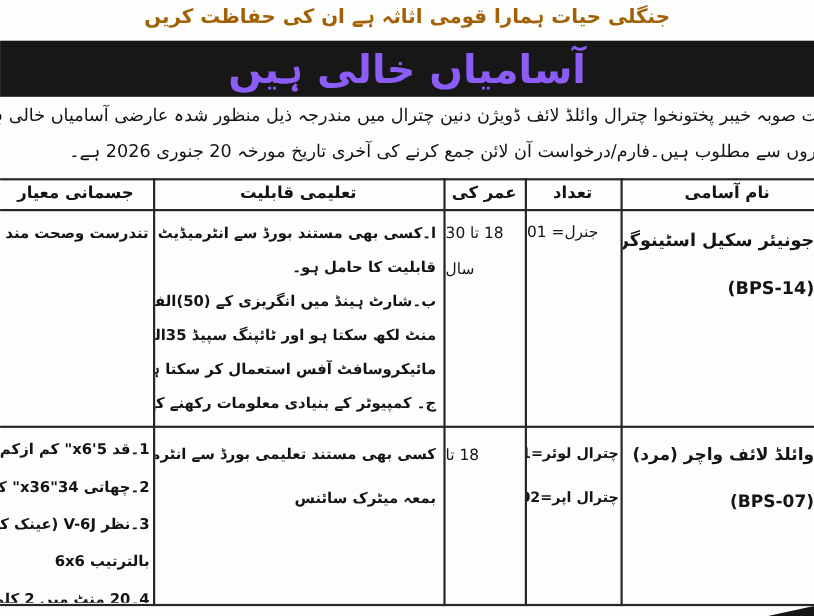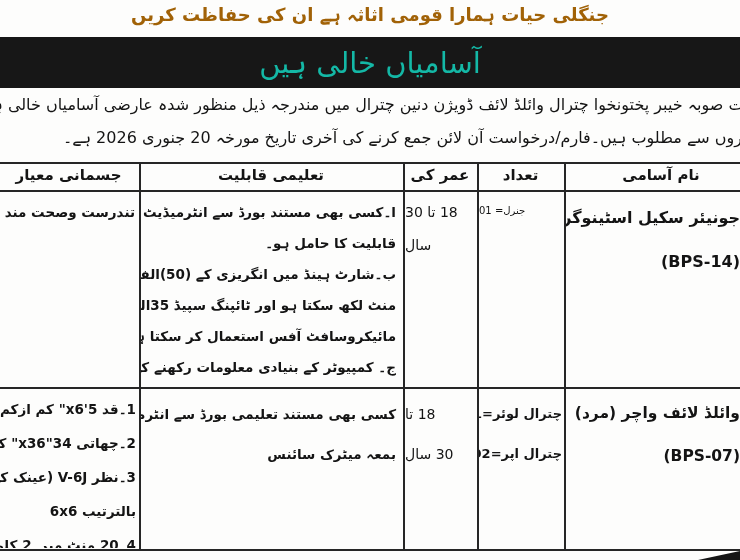--- a/index.html
+++ b/index.html
@@ -12,21 +12,21 @@
   .slogan{
     position:absolute;top:4px;left:0;right:0;text-align:center;
     font-size:18px;font-weight:bold;white-space:nowrap;color:#a16207;
   }
   
   .banner{
     position:absolute;top:37px;left:0;right:0;height:51px;background:#171717;
     display:flex;align-items:center;justify-content:center;
   }
   .banner span{
-    color:#14b8a6;font-size:29px;font-weight:normal;white-space:nowrap;
+    color:#8b5cf6;font-size:36px;font-weight:bold;white-space:nowrap;
   }
   
   .intro-line1{
     position:absolute;top:95px;right:-8px;white-space:nowrap;
     font-size:16px;direction:rtl;
   }
   .intro-line2{
     position:absolute;top:128px;right:-2px;white-space:nowrap;
     font-size:16px;direction:rtl;
   }
@@ -71,21 +71,21 @@
   <div class="cell hdr" style="left:566px;width:190px;top:161px;height:29px">نام آسامی</div>
   <div class="cell hdr" style="left:479px;width:83px;top:161px;height:29px">تعداد آسامی</div>
   <div class="cell hdr" style="left:405px;width:70px;top:161px;height:29px">عمر کی حد</div>
   <div class="cell hdr" style="left:141px;width:260px;top:161px;height:29px">تعلیمی قابلیت</div>
   <div class="cell hdr" style="left:0;width:137px;top:161px;height:29px">جسمانی معیار</div>
 
   <div class="cell c-right" style="left:566px;width:174px;top:196px;height:100px;font-size:16px;line-height:44px;padding-left:0;padding-right:3px">
       <div class="cline">جونیئر سکیل اسٹینوگرافر</div>
       <div class="cline">(BPS-14)</div>
     </div>
-  <div class="cell c-center" style="left:479px;width:83px;top:196px;height:40px;font-size:10px;line-height:30px">
+  <div class="cell c-center" style="left:479px;width:83px;top:196px;height:40px;font-size:14px;line-height:30px">
       <div class="cline">جنرل= 01</div>
     </div>
   <div class="cell c-center" style="left:405px;width:70px;top:196px;height:70px;font-size:14px;line-height:33px">
       <div class="cline">18 تا 30</div>
       <div class="cline">سال</div>
     </div>
   <div class="cell c-right" style="left:141px;width:255px;top:197px;height:188px;font-size:13.5px;line-height:31px;padding-right:5px">
       <div class="cline">ا۔کسی بھی مستند بورڈ سے انٹرمیڈیٹ یا مساوی تعلیمی</div>
       <div class="cline">قابلیت کا حامل ہو۔</div>
       <div class="cline">ب۔شارٹ ہینڈ میں انگریزی کے (50)الفاظ کے فی</div>
@@ -100,21 +100,20 @@
   <div class="cell c-right" style="left:566px;width:174px;top:392px;height:95px;font-size:15.5px;line-height:43px;padding-right:3px">
       <div class="cline">وائلڈ لائف واچر (مرد)</div>
       <div class="cline">(BPS-07)</div>
     </div>
   <div class="cell c-right" style="left:479px;width:83px;top:394px;height:125px;font-size:13px;line-height:40px;padding-right:2px">
       <div class="cline">چترال لوئر=01</div>
       <div class="cline">چترال اپر=02</div>
     </div>
   <div class="cell c-center" style="left:405px;width:70px;top:394px;height:85px;font-size:14px;line-height:40px">
       <div class="cline">18 تا</div>
-      <div class="cline">30 سال</div>
     </div>
   <div class="cell c-right" style="left:141px;width:255px;top:394px;height:85px;font-size:13.5px;line-height:40px;padding-right:5px">
       <div class="cline">کسی بھی مستند تعلیمی بورڈ سے انٹرمیڈیٹ سیکنڈ ڈویژن</div>
       <div class="cline">بمعہ میٹرک سائنس</div>
     </div>
   <div class="cell c-right" style="left:0;width:136px;top:392px;height:156px;font-size:13.5px;line-height:34px;padding-right:1px">
       <div class="cline">1۔قد 5'x6" کم ازکم</div>
       <div class="cline">2۔چھاتی 34"x36" کم ازکم</div>
       <div class="cline">3۔نظر V-6J (عینک کے ساتھ</div>
       <div class="cline">بالترتیب 6x6</div>

